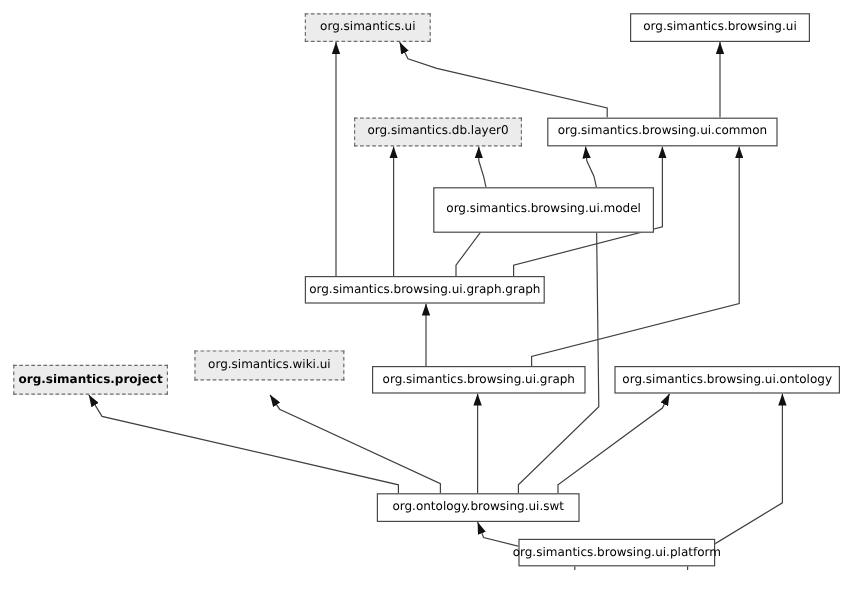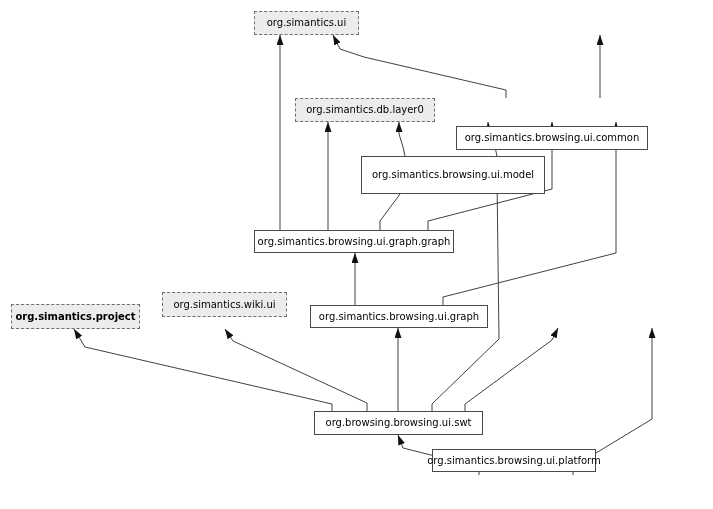--- a/index.html
+++ b/index.html
@@ -82,41 +82,47 @@
         <polyline points="432,411 432,404 499,339 497,178" class="edge" marker-end="url(#arrow)"></polyline>
         <polyline points="465,411 465,404 552,340 558,328" class="edge" marker-end="url(#arrow)"></polyline>
         <polyline points="479,475 479,467 403,448 398,435" class="edge" marker-end="url(#arrow)"></polyline>
         <polyline points="573,475 573,467 652,419 652,328" class="edge" marker-end="url(#arrow)"></polyline>
       </g>
   </svg>
   <div id="node-layer">
       <div class="node external" style="left: 254px; top: 11px; width: 105px; height: 24px;">
         <span>org.simantics.ui</span>
       </div>
+      <div class="node internal" style="left: 525px; top: 11px; width: 150px; height: 24px;">
+        <span>org.simantics.browsing.ui</span>
+      </div>
       <div class="node external" style="left: 295px; top: 98px; width: 140px; height: 24px;">
         <span>org.simantics.db.layer0</span>
       </div>
-      <div class="node internal" style="left: 456px; top: 98px; width: 192px; height: 24px; margin-top: 28px;">
+      <div class="node internal" style="left: 456px; top: 98px; width: 192px; height: 24px;">
         <span>org.simantics.browsing.ui.common</span>
       </div>
       <div class="node internal" style="left: 361px; top: 156px; width: 184px; height: 38px;">
         <span>org.simantics.browsing.ui.model</span>
       </div>
       <div class="node internal" style="left: 254px; top: 230px; width: 200px; height: 23px;">
         <span>org.simantics.browsing.ui.graph.graph</span>
       </div>
       <div class="node external" style="left: 11px; top: 304px; width: 129px; height: 25px; font-weight: bold;">
         <span>org.simantics.project</span>
       </div>
       <div class="node external" style="left: 162px; top: 292px; width: 125px; height: 25px;">
         <span>org.simantics.wiki.ui</span>
       </div>
       <div class="node internal" style="left: 310px; top: 305px; width: 178px; height: 23px; justify-content: center;">
         <span>org.simantics.browsing.ui.graph</span>
       </div>
+      <div class="node internal" style="left: 512px; top: 305px; width: 188px; height: 23px;">
+        <span>org.simantics.browsing.ui.ontology</span>
+      </div>
       <div class="node internal" style="left: 314px; top: 411px; width: 169px; height: 24px;">
-        <span>org.browsing.browsing.ui.swt</span>
+        <span>org.ontology.browsing.ui.swt</span>
       </div>
       <div class="node internal" style="left: 432px; top: 449px; width: 164px; height: 23px; text-align: right;">
         <span>org.simantics.browsing.ui.platform</span>
       </div>
     </div>
 </div>
 
 </body></html>

